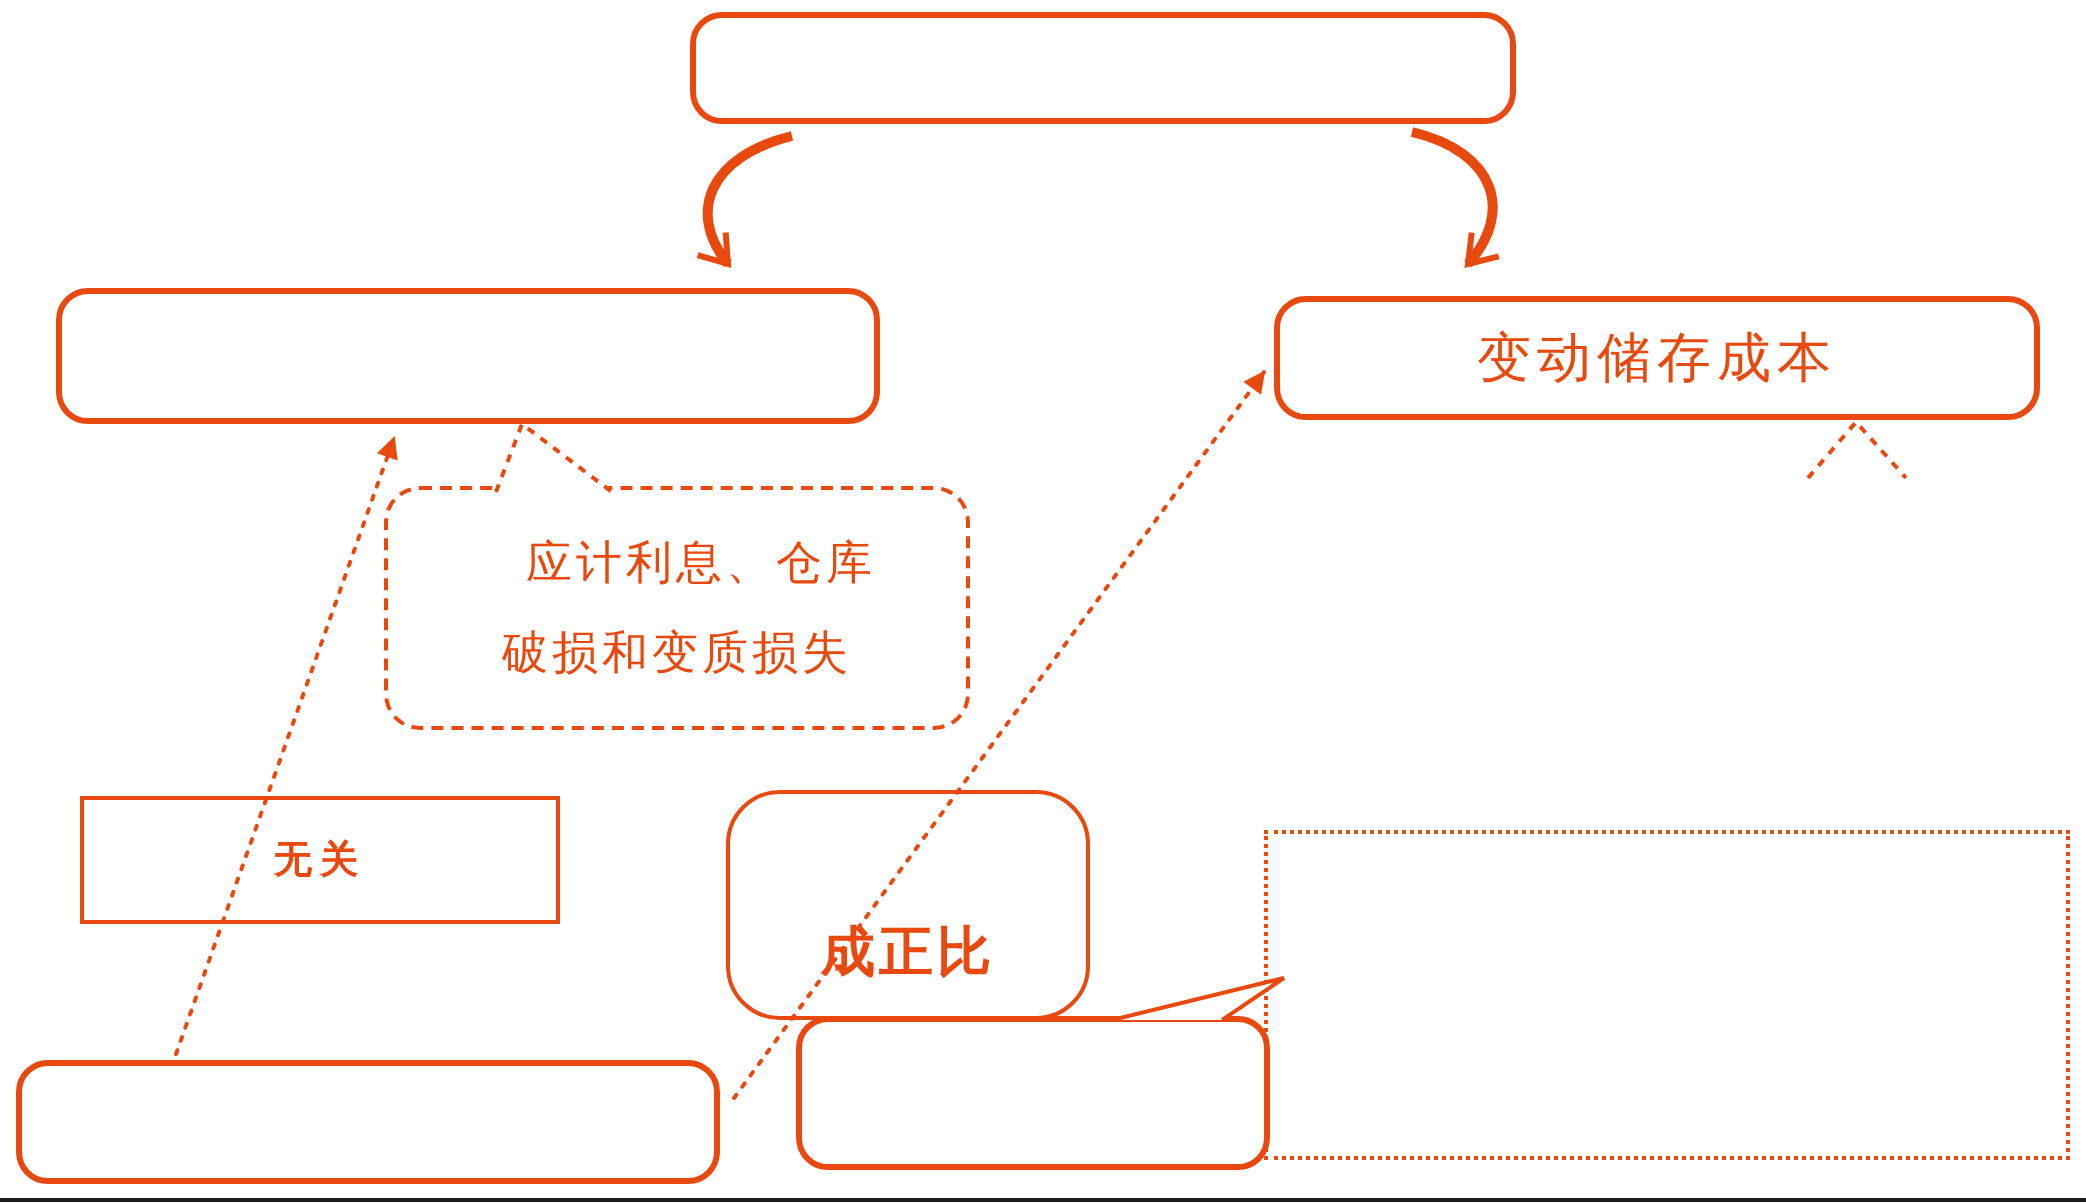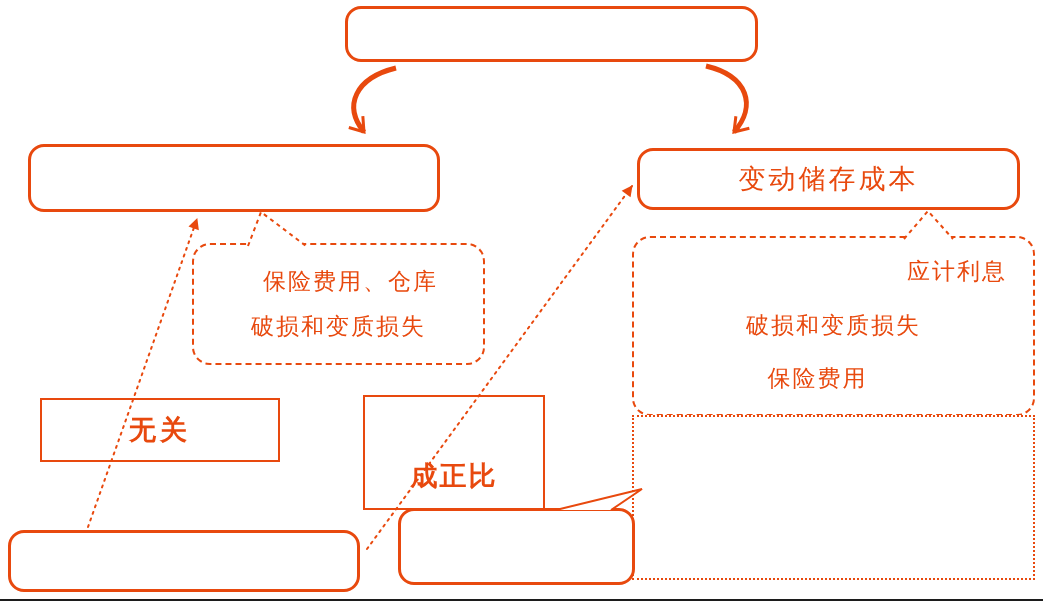--- a/index.html
+++ b/index.html
@@ -23,24 +23,24 @@
 
   .top-box        { left: 345px; top: 6px;   width: 413px; height: 56px; }
   .left-box       { left: 28px;  top: 144px; width: 412px; height: 68px; }
   .right-box      { left: 637px; top: 148px; width: 383px; height: 62px;
                     font-size: 27px; font-weight: 400; letter-spacing: 3px; }
   .bottom-left-box{ left: 8px;   top: 530px; width: 352px; height: 62px; }
   .bottom-mid-box { left: 398px; top: 508px; width: 237px; height: 77px; }
 
   .rect { border-width: 2px; border-radius: 0; }
   .unrelated-box  { left: 40px;  top: 398px; width: 240px; height: 64px;
-                    font-size: 27px; font-weight: 700; letter-spacing: 4px; }
+                    font-size: 19px; font-weight: 700; letter-spacing: 4px; }
   .proportional-box { left: 363px; top: 395px; width: 182px; height: 115px;
                     font-size: 27px; font-weight: 700; letter-spacing: 2px;
-                    align-items: flex-end; padding-bottom: 14px; }
+                    align-items: flex-end; padding-bottom: 14px; border-radius: 27px; }
 
   .callout {
     position: absolute;
     background: #ffffff;
     border: 2px dashed var(--accent);
     border-radius: 18px;
     color: var(--accent);
     font-size: 23px; letter-spacing: 2px;
     display: flex; flex-direction: column;
     z-index: 1;
@@ -80,29 +80,24 @@
 <body>
 
 <div class="stage">
 
   <div class="shape rounded top-box"></div>
 
   <div class="shape rounded left-box"></div>
   <div class="shape rounded right-box">变动储存成本</div>
 
   <div class="callout callout-left">
-    <span class="line1">保险费用、仓库</span>
+    <span class="line1">应计利息、仓库</span>
     <span class="line2">破损和变质损失</span>
   </div>
 
-  <div class="callout callout-right">
-    <span class="line1">应计利息</span>
-    <span class="line2">破损和变质损失</span>
-    <span class="line3">保险费用</span>
-  </div>
 
   <div class="dotted-box"></div>
 
   <div class="shape rect unrelated-box">无关</div>
   <div class="shape rect proportional-box">成正比</div>
 
   <div class="shape rounded bottom-left-box"></div>
   <div class="shape rounded bottom-mid-box"></div>
 
   <svg class="overlay" viewBox="0 0 1043 602" xmlns="http://www.w3.org/2000/svg">

